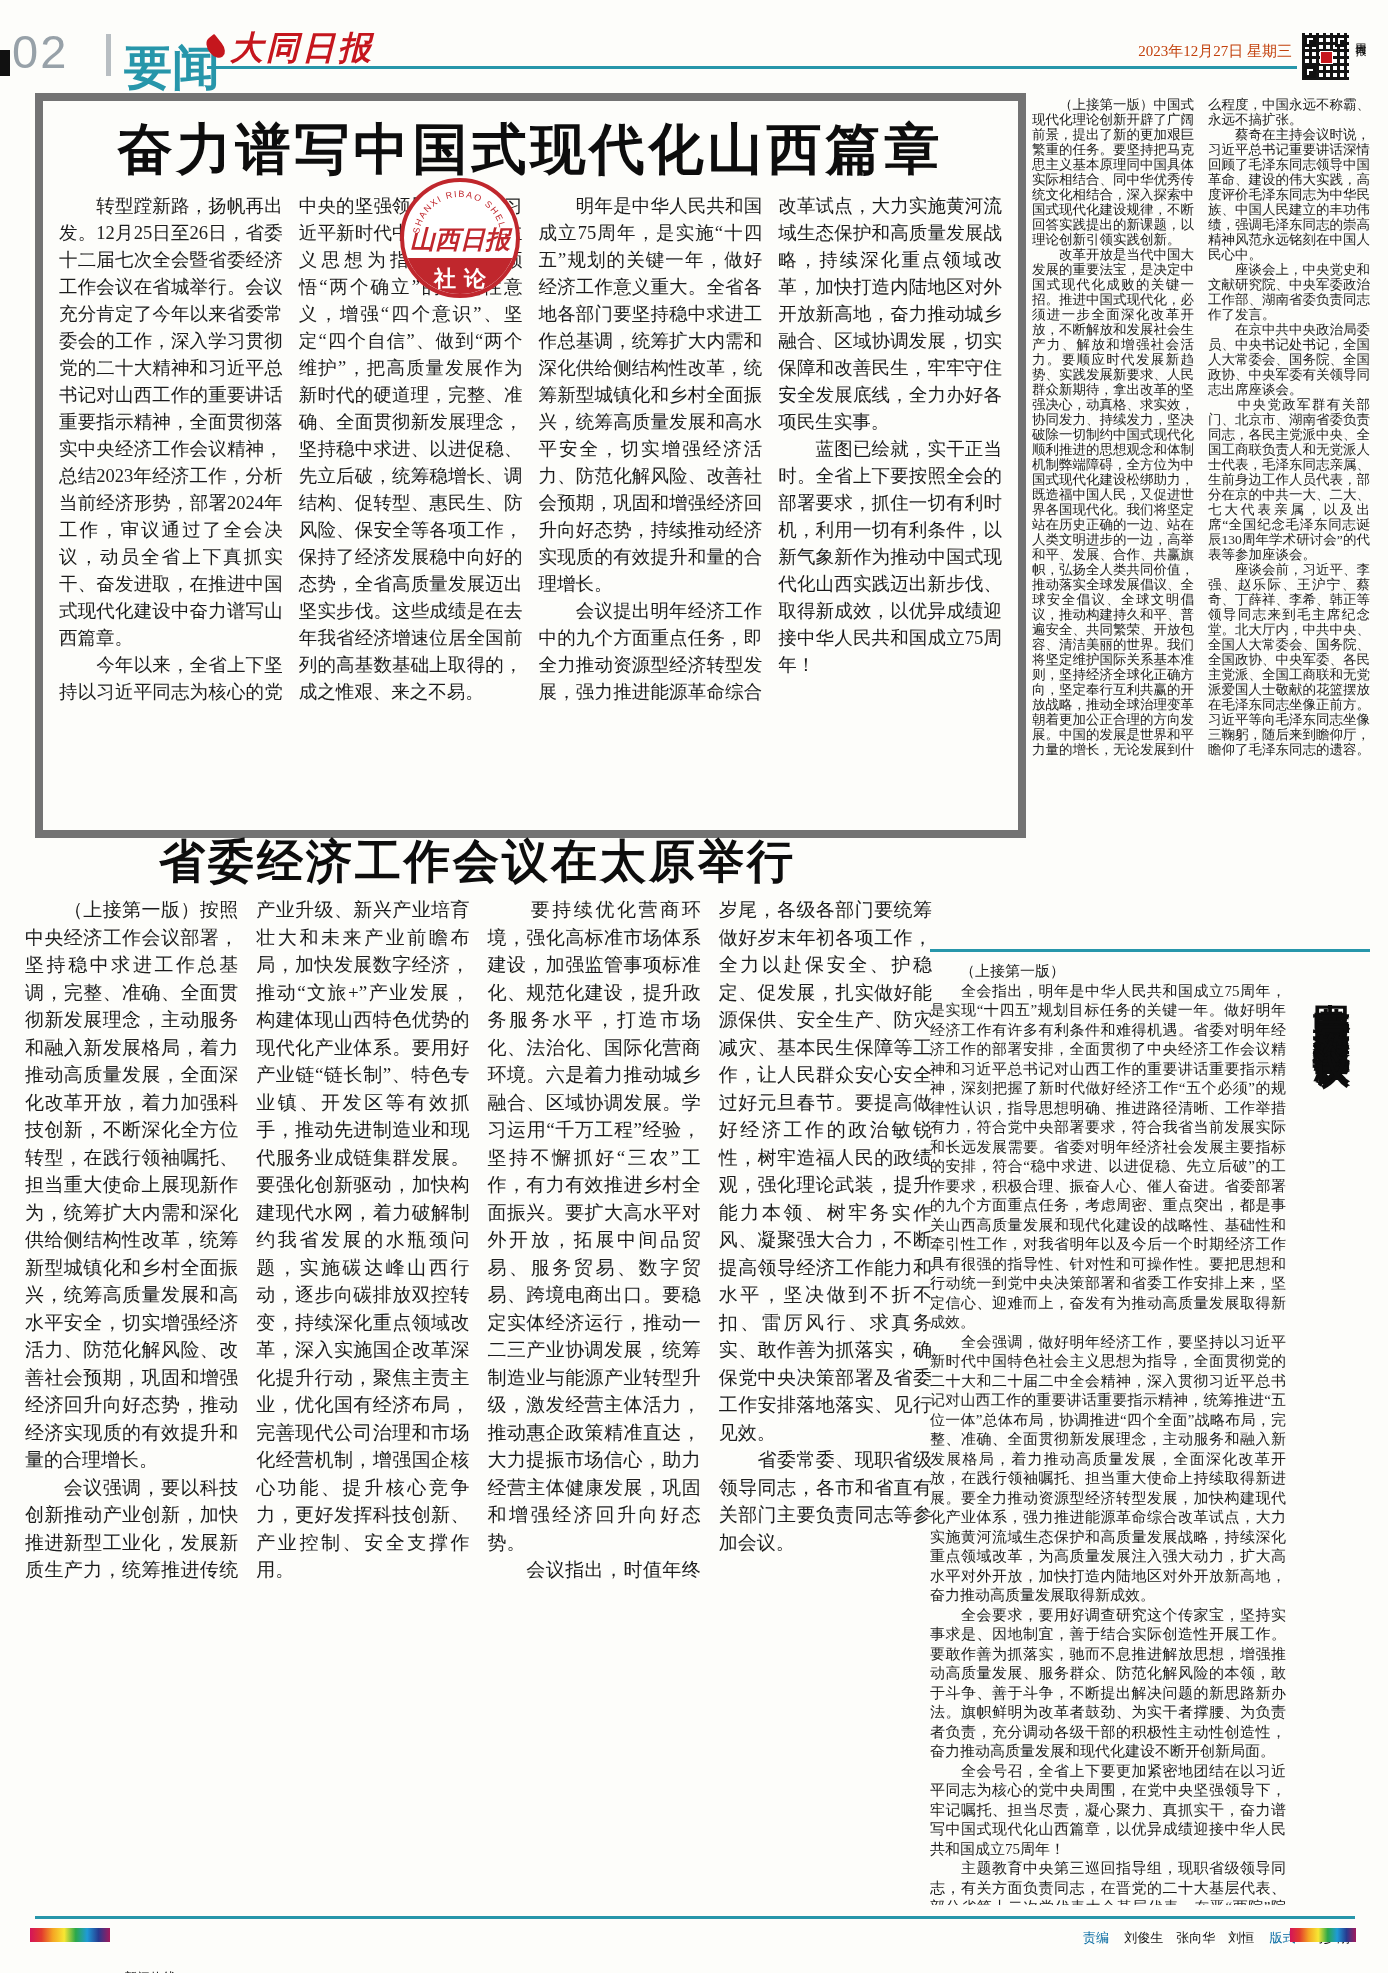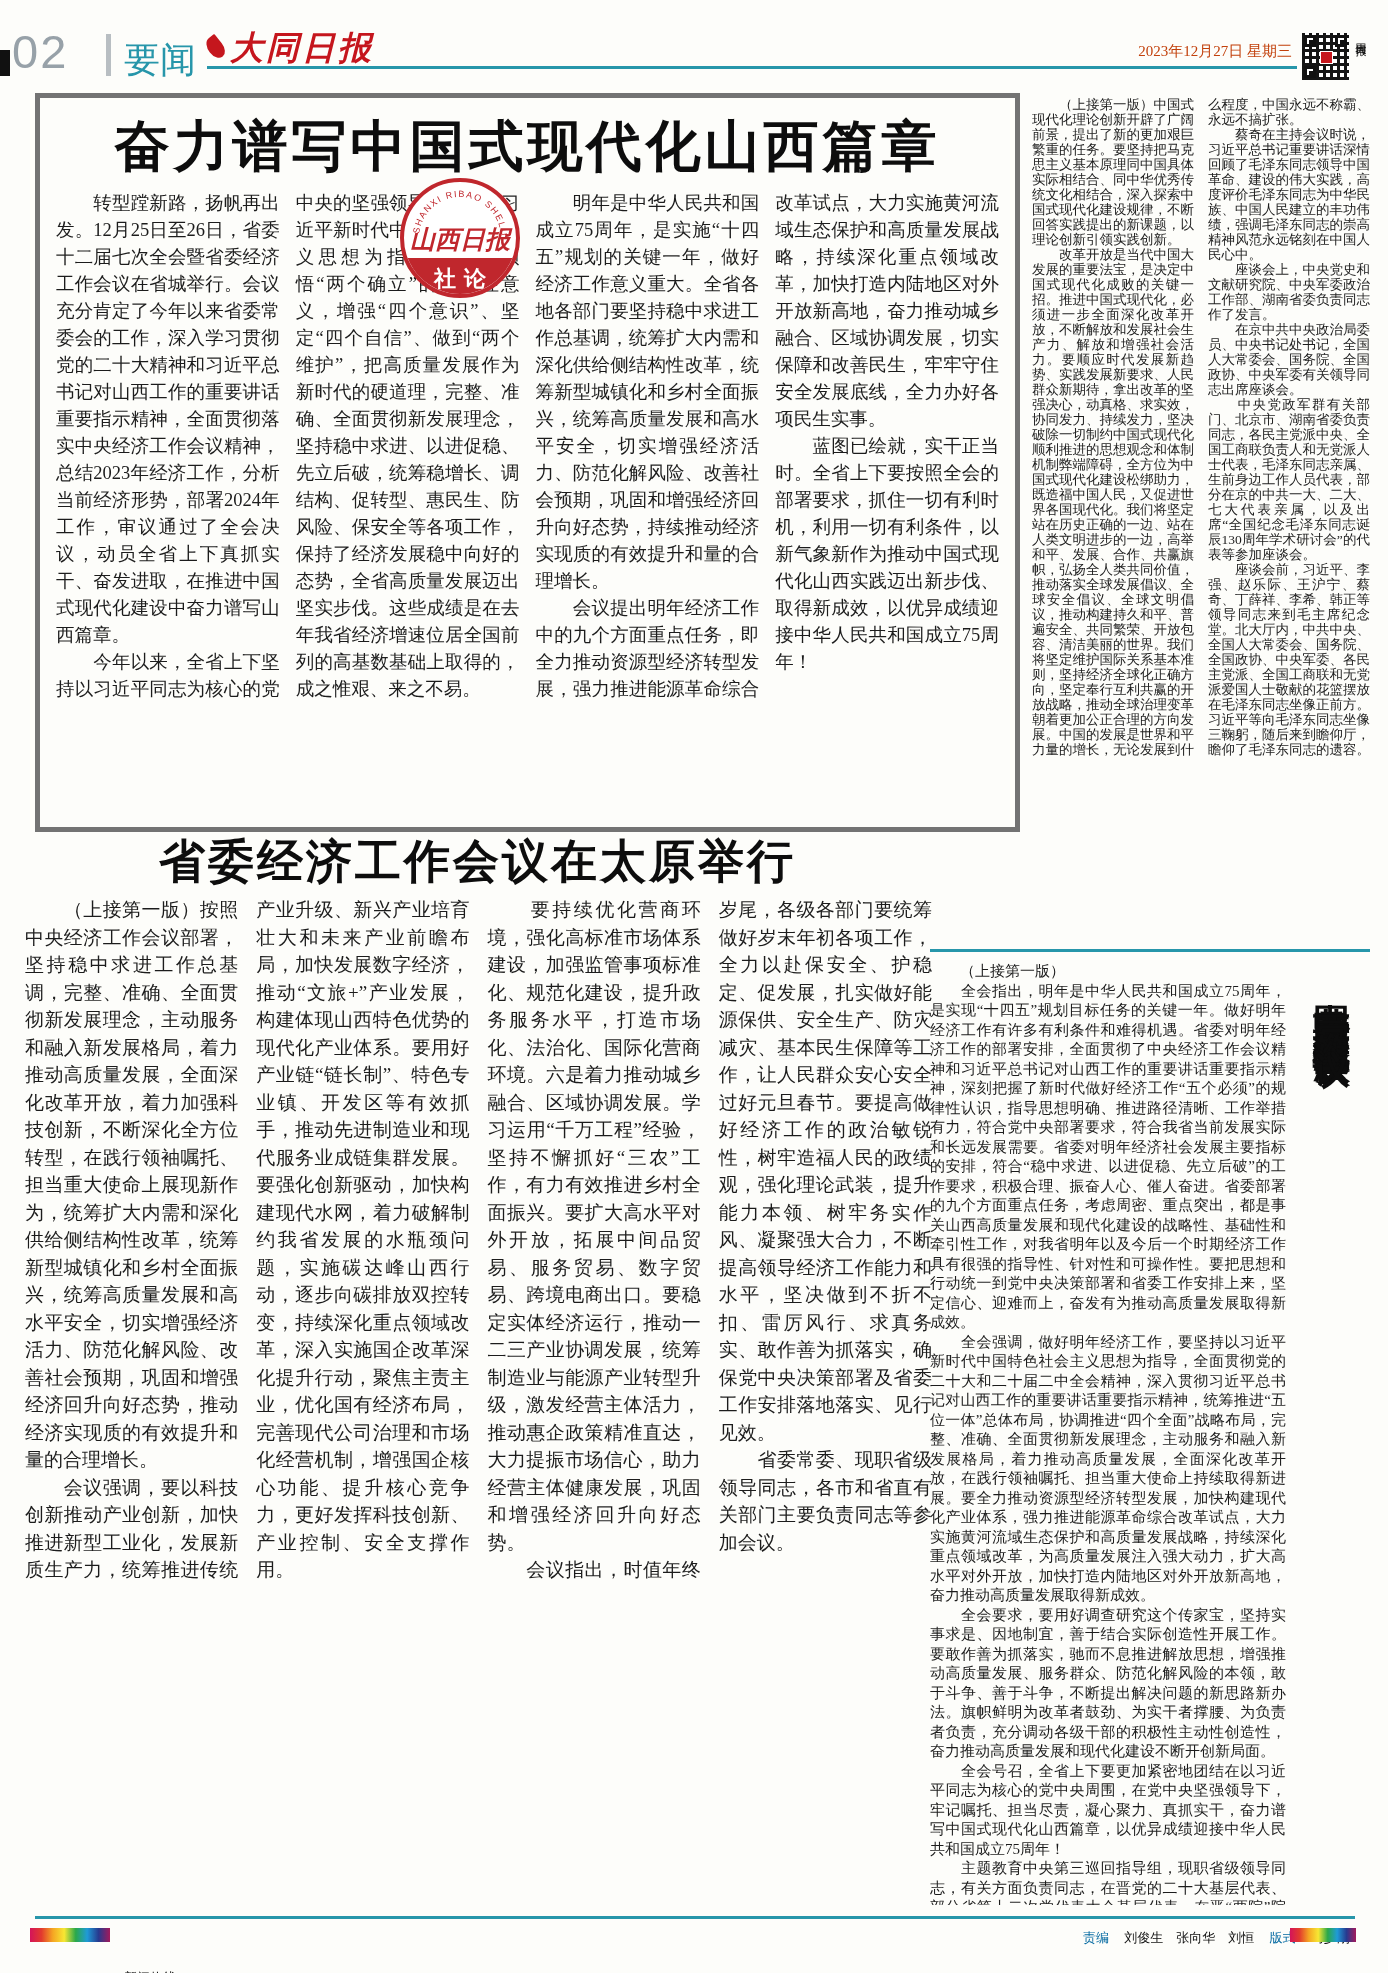--- a/index.html
+++ b/index.html
@@ -8,41 +8,41 @@
     background:#fdfdfa;overflow:hidden;
     font-family:"Liberation Serif",serif;color:#1c1c1c;
   }
   .abs{position:absolute;}
   
   #print-mark{left:0;top:50px;width:10px;height:26px;background:#111;}
   #page-number{left:12px;top:24px;font-family:"Liberation Sans",sans-serif;
     font-size:47px;color:#97a1a8;letter-spacing:2px;}
   #head-bar{left:106px;top:34px;width:5px;height:42px;background:#b8bec2;}
   #section-label{left:124px;top:36px;font-family:"Liberation Sans",sans-serif;
-    font-size:36px;font-weight:normal;color:#2796aa;}
+    font-size:48px;font-weight:bold;color:#2796aa;}
   #masthead{left:208px;top:26px;display:flex;align-items:flex-start;}
   #flame{width:15px;height:23px;margin-top:10px;background:#c5161d;
     border-radius:60% 10% 55% 55%;transform:rotate(-38deg);}
   #masthead-text{margin-left:7px;font-size:33px;font-weight:bold;font-style:italic;
     color:#c5161d;letter-spacing:3px;font-family:"Liberation Serif",serif;}
   #header-rule{left:207px;top:66px;width:1090px;height:3px;background:#2796aa;}
   #issue-date{left:1060px;top:42px;width:232px;text-align:right;font-size:15px;color:#c2410c;}
   
   #qr-code{left:1302px;top:33px;width:47px;height:47px;background:#f6f6f6;
     background-image:
       repeating-linear-gradient(90deg,#151515 0 3px,transparent 3px 7px),
       repeating-linear-gradient(0deg,#151515 0 3px,rgba(255,255,255,.92) 3px 7px);
     }
   .finder{position:absolute;width:12px;height:12px;border:3px solid #111;background:#fff;box-sizing:border-box;}
   .finder::after{content:"";position:absolute;left:2px;top:2px;width:4px;height:4px;background:#111;}
   #qr-dot{position:absolute;left:18px;top:18px;width:11px;height:11px;background:#c5161d;border:1px solid #fff;}
   #qr-caption{left:1353px;top:34px;height:48px;writing-mode:vertical-rl;
     font-size:11px;letter-spacing:1px;color:#111;}
   
-  #editorial-box{left:35px;top:93px;width:975px;height:729px;border:5px solid #737373;}
+  #editorial-box{left:35px;top:93px;width:975px;height:729px;border:8px solid #737373;}
   #editorial-headline{position:absolute;left:0;top:12px;width:100%;text-align:center;
     font-family:"Liberation Sans",sans-serif;font-weight:900;font-size:55px;
     letter-spacing:4px;color:#0d0d0d;white-space:nowrap;}
   #editorial-body{position:absolute;left:16px;top:92px;width:943px;height:626px;
     column-count:4;column-gap:16px;font-size:18.5px;line-height:27px;
     text-align:justify;white-space:pre-line;overflow:hidden;}
   
   #editorial-stamp{left:398px;top:176px;width:124px;height:124px;}
   
   #meeting-headline{left:25px;top:831px;width:905px;text-align:center;

